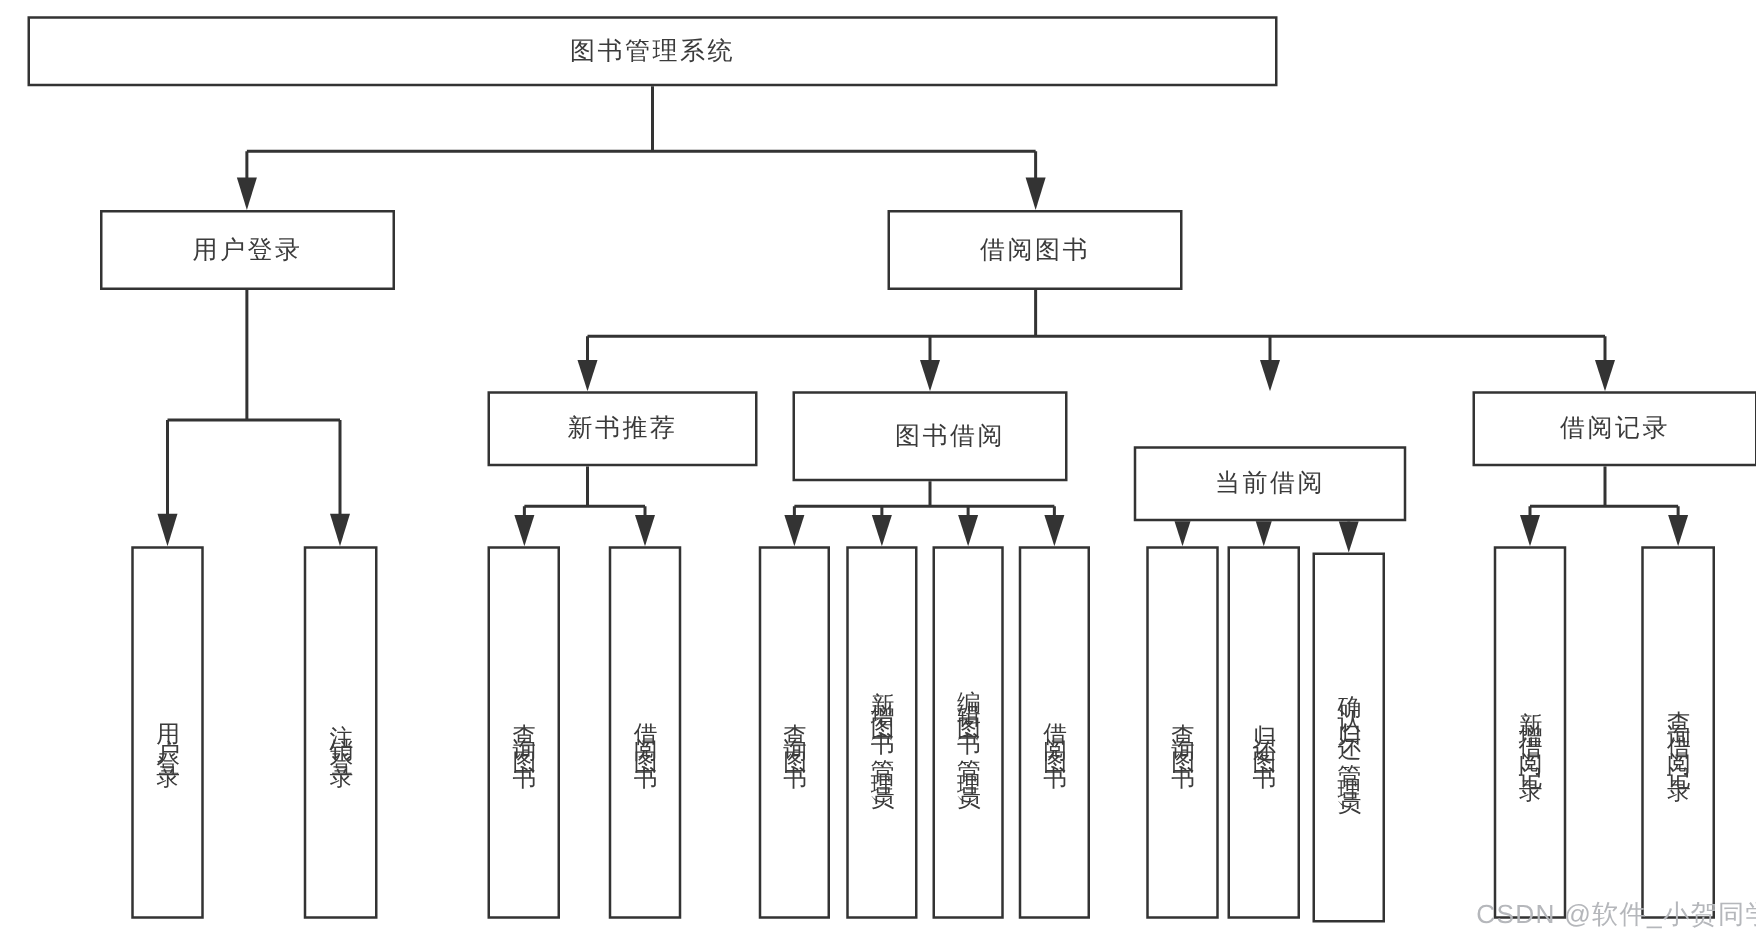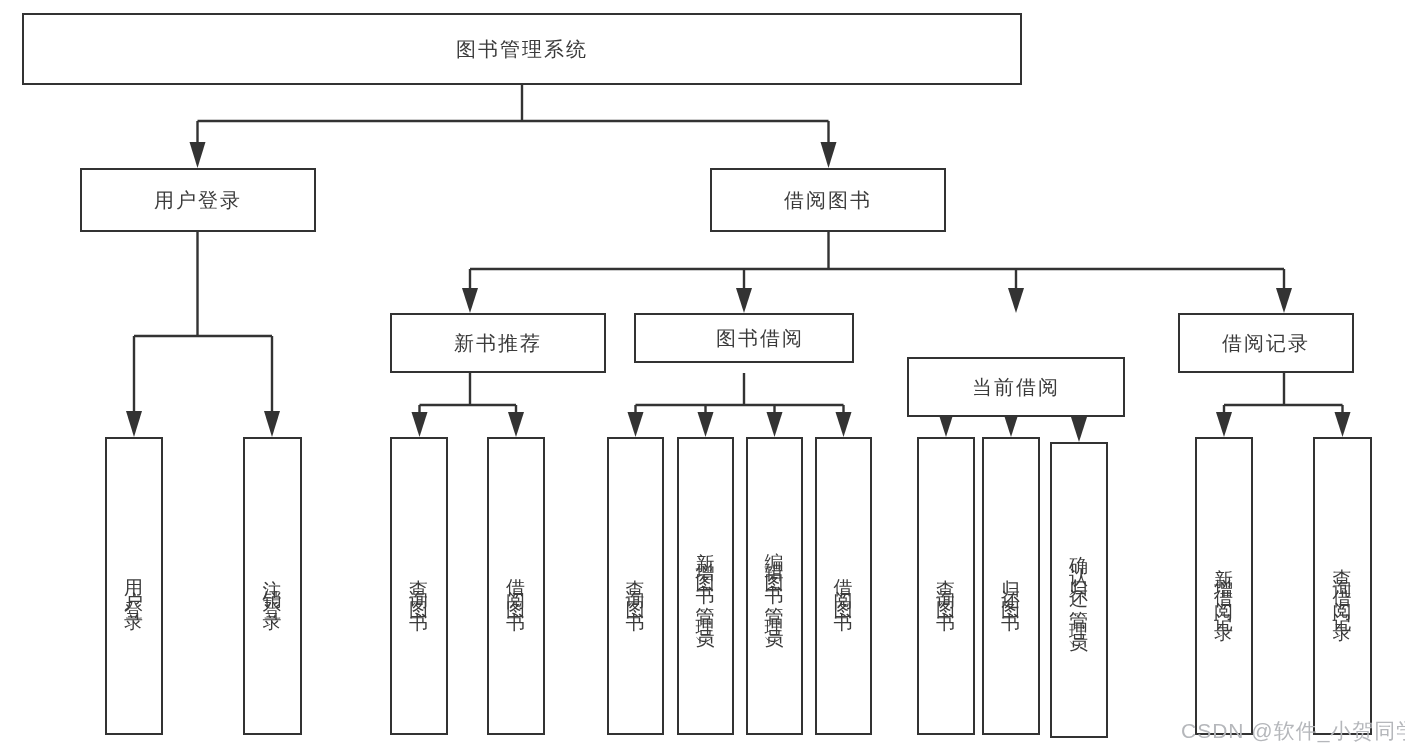--- a/index.html
+++ b/index.html
@@ -108,41 +108,41 @@
       <polygon class="head" points="1071,417 1087,417 1079,442"></polygon>
     </g>
 
     <g>
       <path class="wire" d="M1284,373 V405 M1224,405 H1342.5 M1224,405 V414 M1342.5,405 V414"></path>
       <polygon class="head" points="1216,412 1232,412 1224,437"></polygon>
       <polygon class="head" points="1334.5,412 1350.5,412 1342.5,437"></polygon>
     </g>
   </svg>
 
-  <div class="node h-node" style="left:22px; top:13px; width:1000px; height:72px;">
+  <div class="node h-node" style="left:22px; top:13px; width:1000px; height:56px;">
     <span>图书管理系统</span>
   </div>
 
   <div class="node h-node" style="left:80px; top:168px; width:236px; height:64px;">
     <span>用户登录</span>
   </div>
   <div class="node h-node" style="left:710px; top:168px; width:236px; height:64px;">
     <span>借阅图书</span>
   </div>
 
   <div class="node h-node" style="left:362px; top:313px; width:216px; height:60px;margin-left:28px;">
     <span>新书推荐</span>
   </div>
-  <div class="node h-node" style="left:634px; top:313px; width:220px; height:50px;padding-left:32px;">
+  <div class="node h-node" style="left:634px; top:313px; width:220px; height:72px;padding-left:32px;">
     <span>图书借阅</span>
   </div>
   <div class="node h-node" style="left:907px; top:313px; width:218px; height:60px;margin-top:44px;">
     <span>当前借阅</span>
   </div>
-  <div class="node h-node" style="left:1178px; top:313px; width:176px; height:60px;">
+  <div class="node h-node" style="left:1178px; top:313px; width:228px; height:60px;">
     <span>借阅记录</span>
   </div>
 
   <div class="node v-node" style="left:105px; top:437px; width:58px; height:298px;">
     <span>用户登录</span>
   </div>
   <div class="node v-node" style="left:243px; top:437px; width:59px; height:298px;">
     <span>注销登录</span>
   </div>
 

